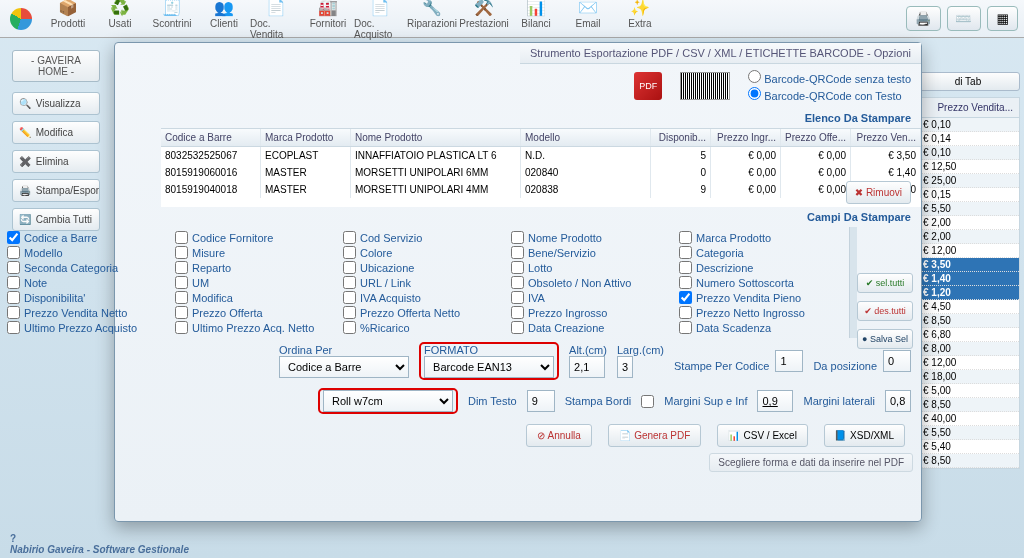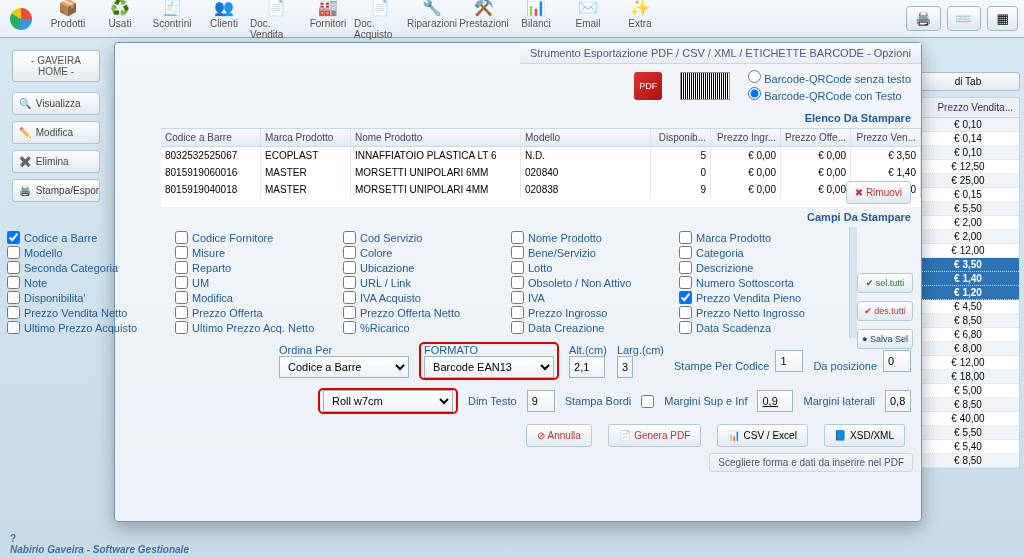--- a/index.html
+++ b/index.html
@@ -10,21 +10,21 @@
   .toolbar-right { margin-left: auto; display: flex; gap: 6px; }
   .toolbar-btn { padding: 4px 8px; background: linear-gradient(to bottom, #fefefe, #e0e7ee); border: 1px solid #9bb; border-radius: 4px; cursor: pointer; }
   .sidebar { position: absolute; left: 0; top: 38px; width: 112px; padding: 12px; }
   .home-label { background: linear-gradient(to bottom, #fdfdfd, #e6ecf0); border: 1px solid #a7bcc9; border-radius: 3px; padding: 4px; text-align: center; margin-bottom: 10px; font-size: 10px; color: #555; }
   .side-btn { display: block; width: 100%; background: linear-gradient(to bottom, #fefefe, #e4ebf0); border: 1px solid #acc3d1; border-radius: 3px; padding: 5px 6px; text-align: left; margin-bottom: 6px; font-size: 10px; color: #444; cursor: pointer; white-space: nowrap; overflow: hidden; }
   .side-btn .sicon { display: inline-block; width: 14px; }
   .right-col { position: absolute; right: 0; top: 38px; width: 108px; padding: 34px 4px 4px 0; }
   .ditab { background: linear-gradient(to bottom, #fdfdfd, #e3eaef); border: 1px solid #abc; border-radius: 3px; padding: 3px 10px; font-size: 10px; text-align: center; }
   .price-header { font-size: 10px; color: #336; text-align: right; padding: 4px 6px; background: #eaf0f5; border: 1px solid #c6d6e0; }
   .price-list { border: 1px solid #c6d6e0; border-top: none; background: #fff; }
-  .price-row { text-align: center; padding: 1px 6px; font-size: 10px; border-bottom: 1px dotted #ddd; background: #eef4f8; }
+  .price-row { text-align: left; padding: 1px 6px; font-size: 10px; border-bottom: 1px dotted #ddd; background: #eef4f8; }
   .price-row.alt { background: #fff; }
   .price-row.sel { background: #2e74b5; color: #fff; font-weight: bold; }
   .dialog { position: absolute; left: 114px; top: 42px; width: 808px; height: 480px; background: linear-gradient(to bottom, #f2f6fa, #ebf1f6); border: 1px solid #7b97ad; border-radius: 4px; box-shadow: 0 6px 18px rgba(0,0,0,.3); display: flex; flex-direction: column; align-items: flex-end; }
   .dialog-title { font-size: 11px; color: #557; padding: 4px 10px; background: linear-gradient(to bottom, #f8fafc, #e7edf2); border-bottom: 1px solid #c9d7e0; }
   .dialog-top { display: flex; align-items: center; padding: 4px 10px; gap: 18px; }
   .pdf-icon { width: 28px; height: 28px; }
   .barcode-img { width: 50px; height: 28px; font-size: 7px; color:#333; text-align:center; line-height:1.1; border:1px solid #999; background:repeating-linear-gradient(90deg,#000 0 1px,#fff 1px 2px); }
   .radio-col { font-size: 11px; color: #245b9a; }
   .radio-col label { display: block; margin: 2px 0; }
   .section-header { color: #245b9a; font-weight: bold; font-size: 11px; padding: 4px 10px; }
@@ -114,20 +114,21 @@
   </div>
 </div>
 
 <div class="sidebar">
   <div class="home-label">- GAVEIRA HOME -</div>
   <div id="sidebar-buttons">
       <button class="side-btn"><span class="sicon">🔍</span> Visualizza</button>
       <button class="side-btn"><span class="sicon">✏️</span> Modifica</button>
       <button class="side-btn"><span class="sicon">✖️</span> Elimina</button>
       <button class="side-btn"><span class="sicon">🖨️</span> Stampa/Espor</button>
+      <button class="side-btn"><span class="sicon">🔄</span> Cambia Tutti</button>
     </div>
 </div>
 
 <div class="right-col">
   <div class="ditab">di Tab</div>
   <div style="height:6px"></div>
   <div class="price-header">Prezzo Vendita...</div>
   <div class="price-list" id="price-list">
       <div class="price-row">€ 0,10</div>
       <div class="price-row alt">€ 0,14</div>

